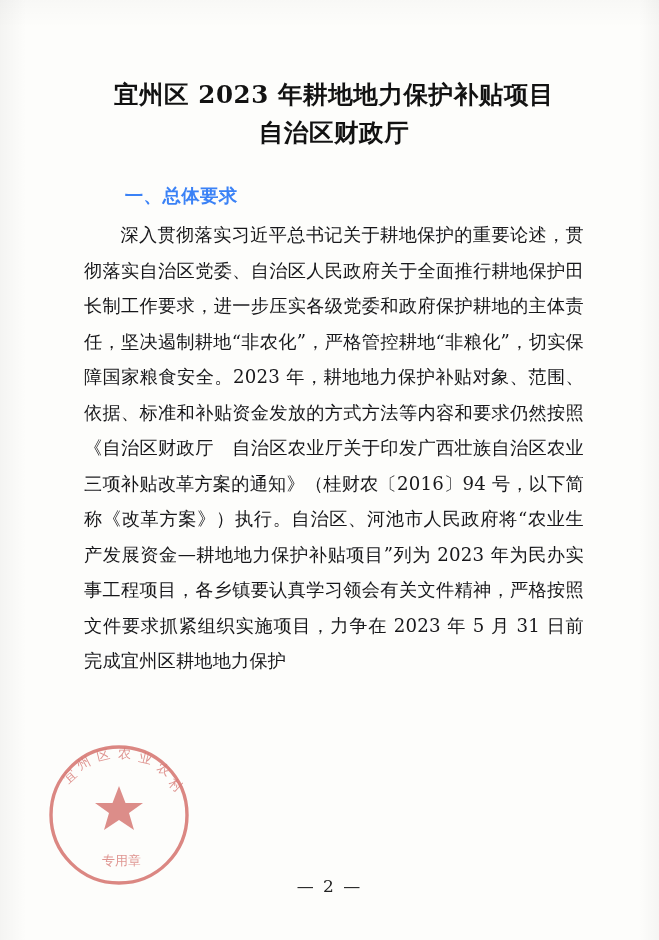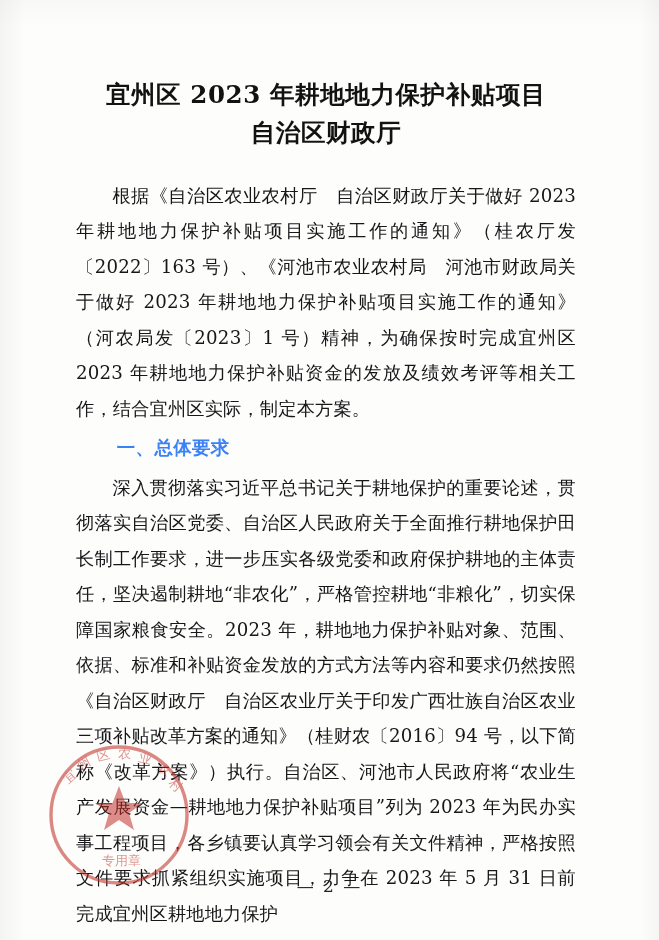--- a/index.html
+++ b/index.html
@@ -27,21 +27,21 @@
     position: absolute;
     left: 0; top: 0; right: 0; bottom: 0;
     background:
       linear-gradient(to right, rgba(0,0,0,0.035), rgba(0,0,0,0) 4%),
       linear-gradient(to left, rgba(0,0,0,0.03), rgba(0,0,0,0) 3%),
       linear-gradient(to bottom, rgba(0,0,0,0.02), rgba(0,0,0,0) 3%);
     pointer-events: none;
   }
   .content {
     position: absolute;
-    left: 76px;
+    left: 84px;
     top: 0;
     width: 500px;
     height: 940px;
   }
   .doc-title {
     margin-top: 76px;
     text-align: center;
     font-size: 24.5px;
     font-weight: bold;
     line-height: 1.55;
@@ -102,21 +102,20 @@
 <div class="page">
 
   <div class="content">
 
     <h1 class="doc-title">
       <span>宜州区 2023 年耕地地力保护补贴项目</span>
       <span class="line2">自治区财政厅</span>
     </h1>
 
     <div class="body-block">
-      <p class="para">根据《自治区农业农村厅　自治区财政厅关于做好 2023 年耕地地力保护补贴项目实施工作的通知》（桂农厅发〔2022〕163 号）、《河池市农业农村局　河池市财政局关于做好 2023 年耕地地力保护补贴项目实施工作的通知》（河农局发〔2023〕1 号）精神，为确保按时完成宜州区 2023 年耕地地力保护补贴资金的发放及绩效考评等相关工作，结合宜州区实际，制定本方案。</p>
       <p class="heading">一、总体要求</p>
       <p class="para">深入贯彻落实习近平总书记关于耕地保护的重要论述，贯彻落实自治区党委、自治区人民政府关于全面推行耕地保护田长制工作要求，进一步压实各级党委和政府保护耕地的主体责任，坚决遏制耕地“非农化”，严格管控耕地“非粮化”，切实保障国家粮食安全。2023 年，耕地地力保护补贴对象、范围、依据、标准和补贴资金发放的方式方法等内容和要求仍然按照《自治区财政厅　自治区农业厅关于印发广西壮族自治区农业三项补贴改革方案的通知》（桂财农〔2016〕94 号，以下简称《改革方案》）执行。自治区、河池市人民政府将“农业生产发展资金—耕地地力保护补贴项目”列为 2023 年为民办实事工程项目，各乡镇要认真学习领会有关文件精神，严格按照文件要求抓紧组织实施项目，力争在 2023 年 5 月 31 日前完成宜州区耕地地力保护</p>
     </div>
 
   </div>
 
   <div class="seal">
     <svg width="146" height="146" viewBox="0 0 146 146" aria-hidden="true">
       <g stroke="#c02a24" fill="none" stroke-width="3.4" opacity="0.9">
         <circle cx="73" cy="73" r="68"></circle>

